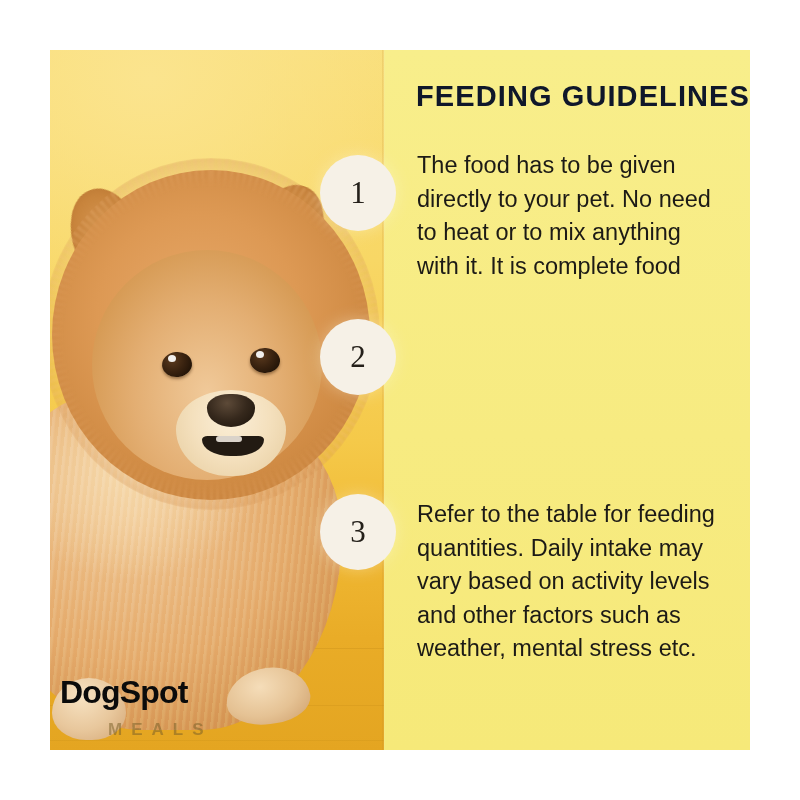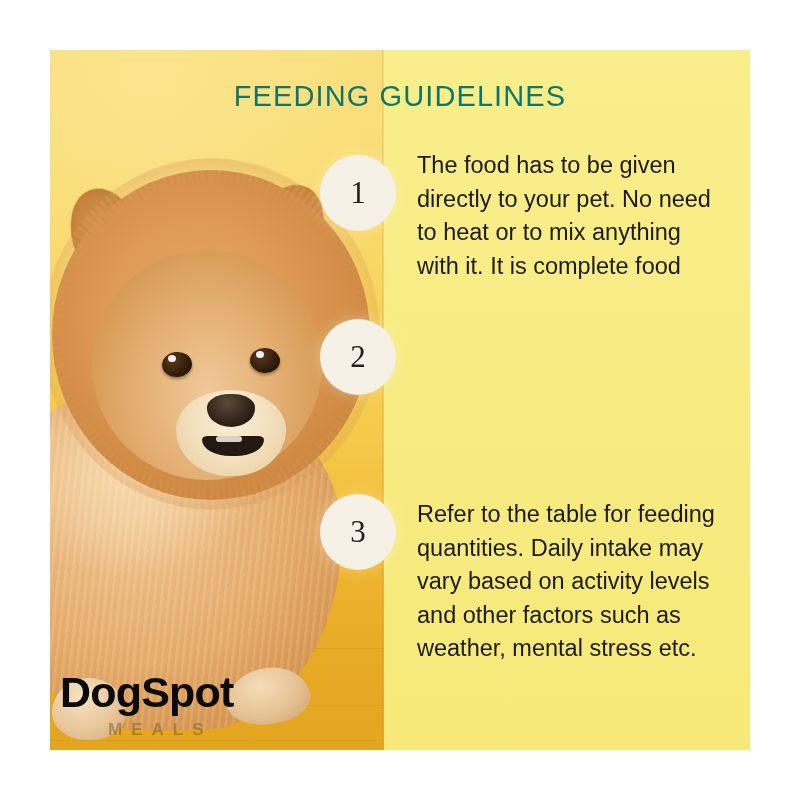--- a/index.html
+++ b/index.html
@@ -194,46 +194,46 @@
     background: rgba(250,245,235,.85);
   }
 
   
   .logo {
     position: absolute;
     left: 10px; bottom: 12px;
     width: 300px;
   }
   .logo-word {
-    font-size: 43px;
+    font-size: 32px;
     font-weight: 700;
     letter-spacing: -0.8px;
     color: #0B0B0B;
     line-height: 1;
   }
   .logo-sub {
-    margin-top: 7px;
+    margin-top: 13px;
     margin-left: 48px;
     font-size: 17px;
     font-weight: 700;
     letter-spacing: 9px;
     color: rgba(120,96,40,.52);
     line-height: 1;
   }
 
   
   .heading {
     position: absolute;
     left: 0; top: 30px;
     width: 700px;
-    text-align: center;
+    text-align: right;
     font-size: 29px;
-    font-weight: 400;
+    font-weight: 700;
     letter-spacing: 1.1px;
-    color: #0f766e;
+    color: #0f172a;
   }
 
   
   .steps {
     position: absolute;
     left: 0; top: 95px;
     width: 700px;
   }
   .step { position: relative; }
   .step-1 { height: 158px; }

